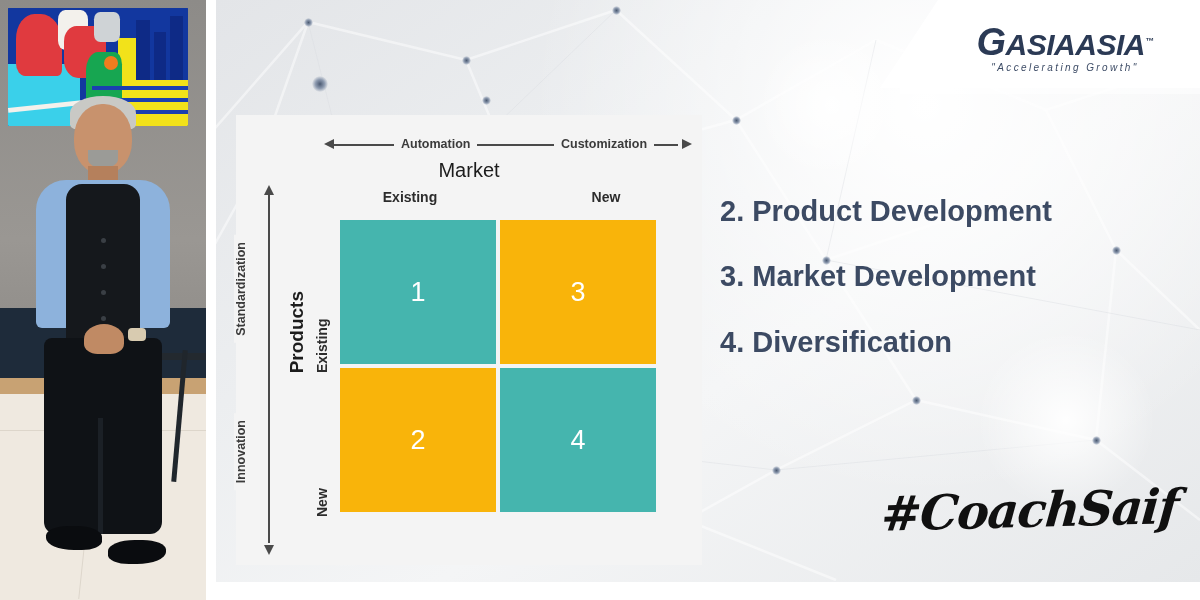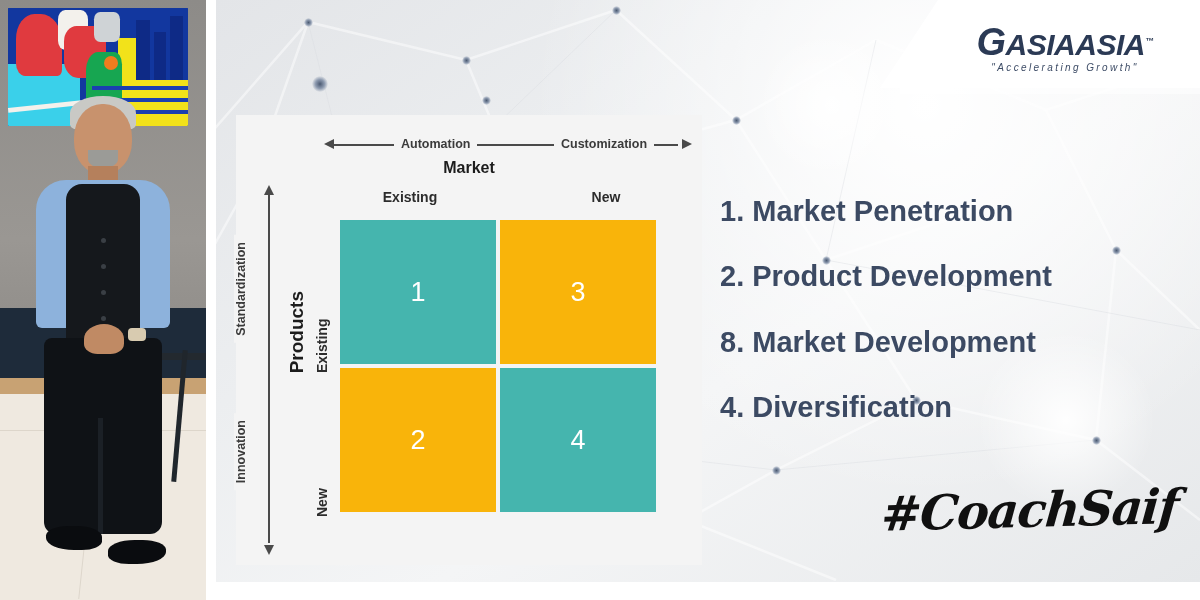--- a/index.html
+++ b/index.html
@@ -102,21 +102,21 @@
   }
   .h-axis{position:absolute;left:84px;top:22px;width:372px;height:16px;text-align:right;}
   .h-line{position:absolute;left:14px;top:7px;width:344px;height:1.5px;background:#4a4a4a;}
   .arr-l{position:absolute;left:4px;top:2px;width:0;height:0;border-top:5px solid transparent;border-bottom:5px solid transparent;border-right:10px solid #4a4a4a;}
   .arr-r{position:absolute;right:0px;top:2px;width:0;height:0;border-top:5px solid transparent;border-bottom:5px solid transparent;border-left:10px solid #4a4a4a;}
   .h-lbl{position:absolute;top:0px;font-size:12.5px;font-weight:bold;color:#3b3b3b;background:#f4f4f4;padding:0 7px;}
   .h-lbl.auto{left:74px;}
   .h-lbl.cust{left:234px;}
 
   .market-title{position:absolute;left:0;top:44px;width:466px;text-align:center;
-    font-size:16px;font-weight:bold;color:#1c1c1c;}
+    font-size:20px;font-weight:normal;color:#1c1c1c;}
   .col-existing{position:absolute;left:104px;top:74px;width:140px;text-align:center;font-size:14px;font-weight:600;color:#2c2c2c;}
   .col-new{position:absolute;left:300px;top:74px;width:140px;text-align:center;font-size:14px;font-weight:600;color:#2c2c2c;}
 
   .v-axis{position:absolute;left:24px;top:68px;width:18px;height:372px;}
   .v-line{position:absolute;left:8px;top:12px;width:1.5px;height:348px;background:#4a4a4a;}
   .arr-u{position:absolute;left:4px;top:2px;width:0;height:0;border-left:5px solid transparent;border-right:5px solid transparent;border-bottom:10px solid #4a4a4a;}
   .arr-d{position:absolute;left:4px;bottom:0px;width:0;height:0;border-left:5px solid transparent;border-right:5px solid transparent;border-top:10px solid #4a4a4a;}
   .v-lbl{position:absolute;left:-26px;font-size:12.5px;font-weight:bold;color:#3b3b3b;
     writing-mode:vertical-rl;transform:rotate(180deg);background:#f4f4f4;padding:7px 0;width:18px;text-align:center;}
   .v-lbl.std{top:52px;}
@@ -286,23 +286,22 @@
 
       <div class="grid">
         <div class="cell teal" style="background: rgb(69, 181, 174);">1</div>
         <div class="cell amber" style="background: rgb(249, 180, 10);">3</div>
         <div class="cell amber" style="background: rgb(249, 180, 10);">2</div>
         <div class="cell teal" style="background: rgb(69, 181, 174);">4</div>
       </div>
     </div>
 
     <div class="list">
-      <div class="list-item">1. Market Penetration</div>
       <div class="list-item">2. Product Development</div>
-      <div class="list-item">8. Market Development</div>
+      <div class="list-item">3. Market Development</div>
       <div class="list-item">4. Diversification</div>
     </div>
 
     <div class="signature">#CoachSaif</div>
   </div>
 
   <div class="slide-foot"></div>
 </div>
 
 </body></html>

